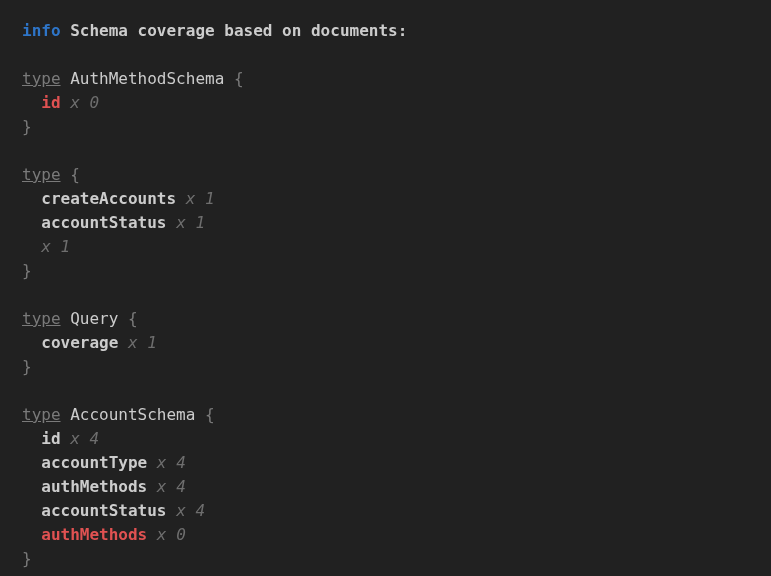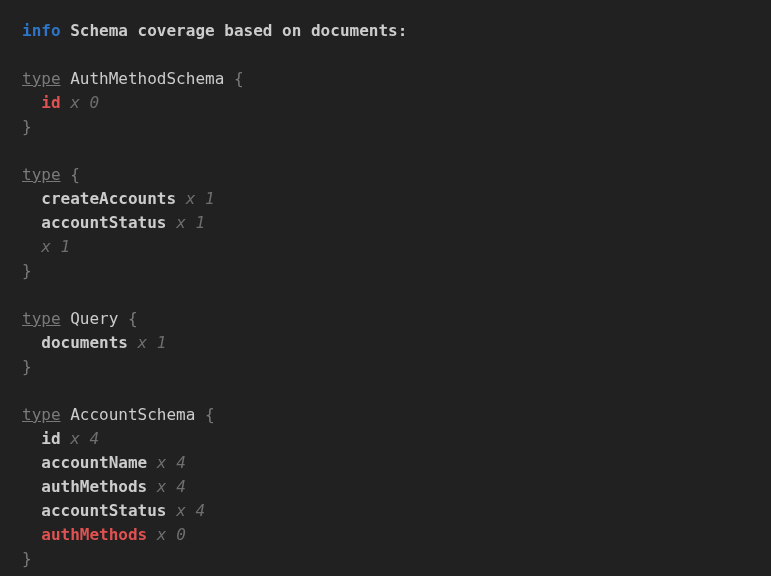--- a/index.html
+++ b/index.html
@@ -83,42 +83,42 @@
   </div>
 
   <div class="blank"></div>
 
   <div class="line">
     <span class="kw">type</span>
     <span class="type-name">Query</span>
     <span class="brace">{</span>
   </div>
   <div class="line indent">
-    <span class="field">documents</span>
+    <span class="field">coverage</span>
     <span class="count">x</span>
     <span class="count">1</span>
   </div>
   <div class="line">
     <span class="brace">}</span>
   </div>
 
   <div class="blank"></div>
 
   <div class="line">
     <span class="kw">type</span>
     <span class="type-name">AccountSchema</span>
     <span class="brace">{</span>
   </div>
   <div class="line indent">
     <span class="field">id</span>
     <span class="count">x</span>
     <span class="count">4</span>
   </div>
   <div class="line indent">
-    <span class="field">accountName</span>
+    <span class="field">accountType</span>
     <span class="count">x</span>
     <span class="count">4</span>
   </div>
   <div class="line indent">
     <span class="field">authMethods</span>
     <span class="count">x</span>
     <span class="count">4</span>
   </div>
   <div class="line indent">
     <span class="field">accountStatus</span>

